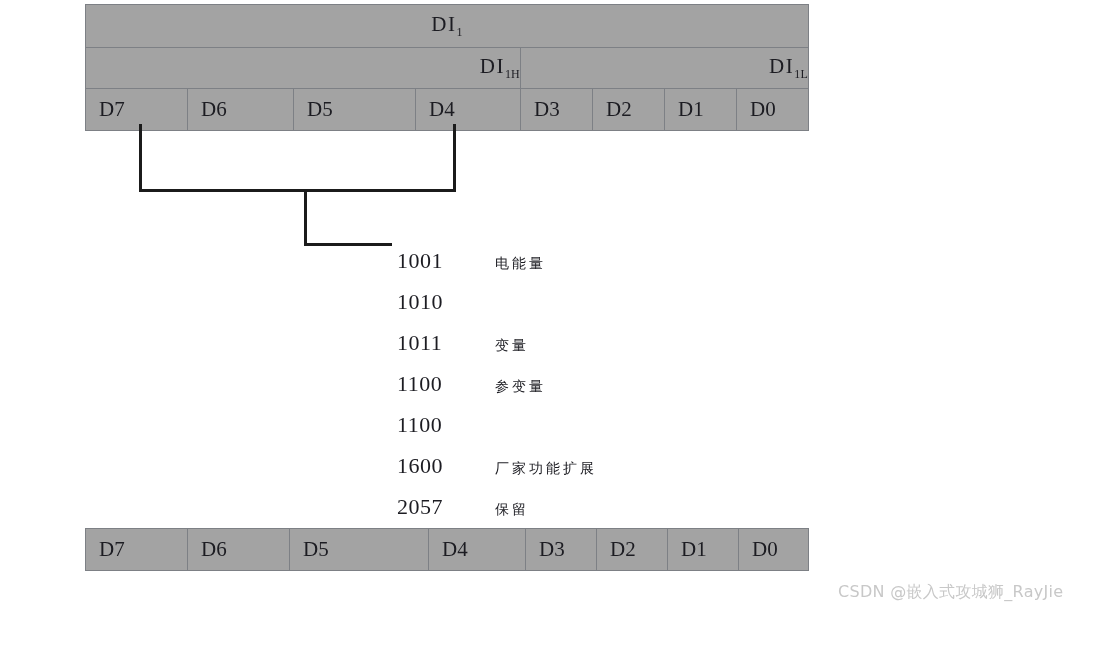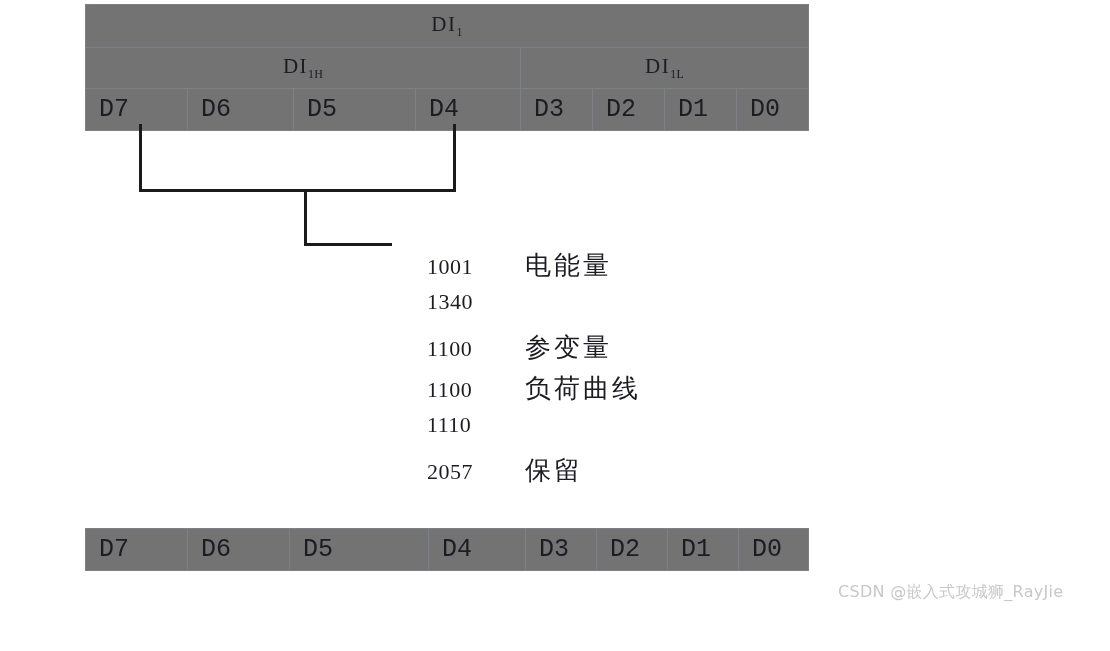--- a/index.html
+++ b/index.html
@@ -30,31 +30,30 @@
     border-collapse: collapse;
     table-layout: fixed;
   }
   .bit-table td {
     border: 1px solid #7d8085;
     text-align: center;
     vertical-align: middle;
     font-size: 21px;
     color: #1c1c22;
     padding: 0;
-    background: #737373;
+    background: #a3a3a3;
   }
   .bit-table td.row-title { height: 42px; }
-  .bit-table td.row-group { height: 40px; }
+  .bit-table td.row-group { height: 40px; text-align: right; }
   .bit-table td.row-bits  { height: 41px; }
 
   .bit-table td.bit-cell {
     text-align: left;
     padding-left: 13px;
-    font-size: 25px;
-    font-family: Liberation Mono, monospace;
+    font-size: 21px;
   }
 
   .sub {
     font-size: 12px;
     vertical-align: sub;
     letter-spacing: 0.2px;
   }
   .di-label {
     letter-spacing: 1.5px;
   }
@@ -72,37 +71,37 @@
 
   #bracket-left-stub   { left: 139px; top: 124px; height: 68px; }
   #bracket-horizontal  { left: 139px; top: 189px; width: 317px; }
   #bracket-right-stub  { left: 453px; top: 124px; height: 68px; }
   #bracket-mid-stub    { left: 304px; top: 189px; height: 57px; }
   #bracket-mid-arm     { left: 304px; top: 243px; width: 88px; }
 
   
   .code-list {
     position: absolute;
-    left: 427px;
+    left: 397px;
     top: 248px;
     width: 420px;
   }
   .code-row {
     display: flex;
     align-items: baseline;
     height: 41px;
   }
   .code-value {
     width: 98px;
     font-size: 22px;
     letter-spacing: 0.5px;
     color: #1c1c22;
   }
   .code-meaning {
-    font-size: 26px;
+    font-size: 14px;
     letter-spacing: 3px;
     color: #1c1c22;
   }
 
   
   #watermark {
     position: absolute;
     left: 838px;
     top: 582px;
     font-family: "DejaVu Sans", "Liberation Sans", sans-serif;
@@ -160,32 +159,36 @@
   <div class="line h-line" id="bracket-horizontal"></div>
   <div class="line v-line" id="bracket-mid-stub"></div>
   <div class="line h-line" id="bracket-mid-arm"></div>
 
   <div class="code-list">
     <div class="code-row">
       <span class="code-value">1001</span>
       <span class="code-meaning">电能量</span>
     </div>
     <div class="code-row">
-      <span class="code-value">1340</span>
+      <span class="code-value">1010</span>
+    </div>
+    <div class="code-row">
+      <span class="code-value">1011</span>
+      <span class="code-meaning">变量</span>
     </div>
     <div class="code-row">
       <span class="code-value">1100</span>
       <span class="code-meaning">参变量</span>
     </div>
     <div class="code-row">
       <span class="code-value">1100</span>
-      <span class="code-meaning">负荷曲线</span>
-    </div>
-    <div class="code-row">
-      <span class="code-value">1110</span>
+    </div>
+    <div class="code-row">
+      <span class="code-value">1600</span>
+      <span class="code-meaning">厂家功能扩展</span>
     </div>
     <div class="code-row">
       <span class="code-value">2057</span>
       <span class="code-meaning">保留</span>
     </div>
   </div>
 
   <table class="bit-table" id="table-di0">
     <colgroup>
       <col style="width:102px">

